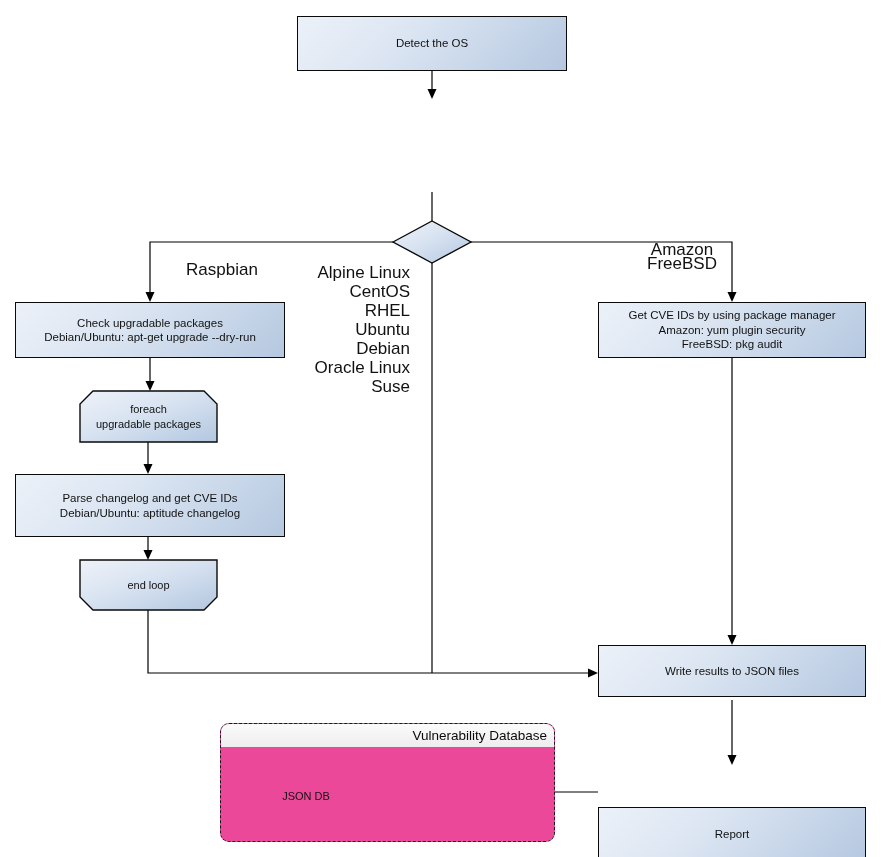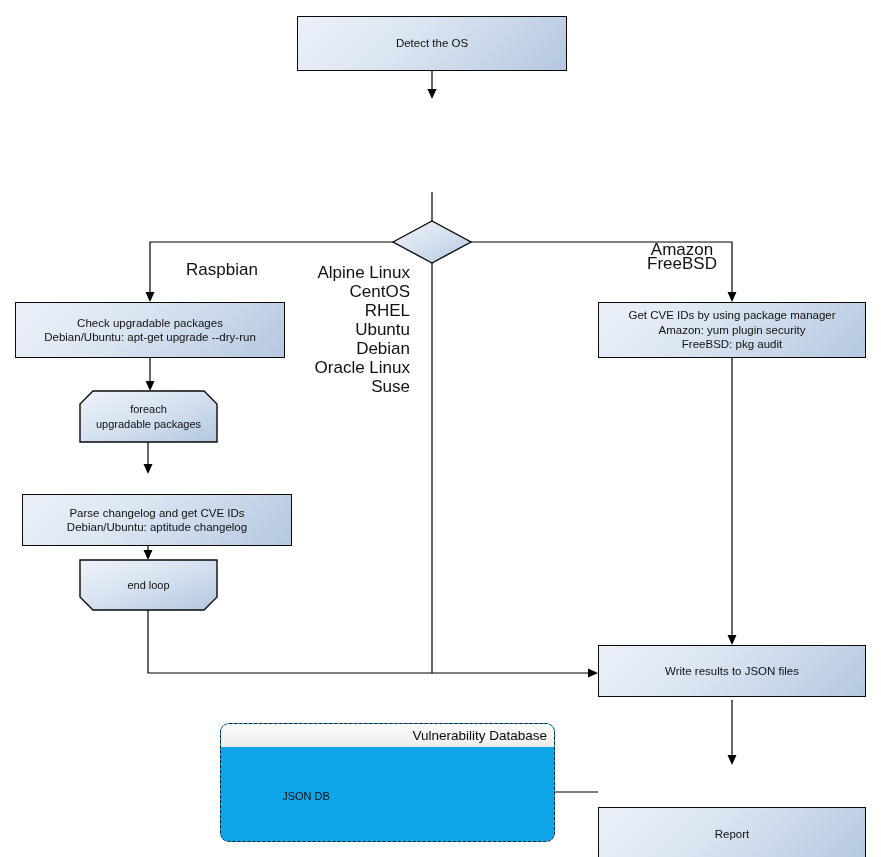--- a/index.html
+++ b/index.html
@@ -19,21 +19,21 @@
   .shape-label{
     position:absolute;display:flex;align-items:center;justify-content:center;
     text-align:center;font-size:11px;line-height:14.5px;white-space:pre-line;
   }
   .edge-label{
     position:absolute;font-size:17px;line-height:14.5px;white-space:pre-line;
   }
   .vdb{
     position:absolute;left:220px;top:723px;width:335px;height:119px;
     box-sizing:border-box;border:1.6px dashed #1a1a1a;border-radius:9px;
-    background:#0ea5e9;
+    background:#ec4899;
   }
   .vdb-title{
     height:23px;line-height:23px;text-align:right;padding-right:7px;
     font-size:13.5px;color:#0a0a0a;
     background:linear-gradient(#fbfbfb,#ededed);
     border-radius:8px 8px 0 0;
   }
 </style>
 </head>
 <body>
@@ -100,21 +100,21 @@
   <div class="vdb">
     <div class="vdb-title">Vulnerability Database</div>
   </div>
 
   <div class="node" style="left:297px;top:16px;width:270px;height:55px;">Detect the OS</div>
 
 
   <div class="node" style="left:15px;top:302px;width:270px;height:56px;">Check upgradable packages
 Debian/Ubuntu: apt-get upgrade --dry-run</div>
 
-  <div class="node" style="left:22px;top:474px;width:270px;height:52px;margin-top:20px;">Parse changelog and get  CVE IDs
+  <div class="node" style="left:15px;top:474px;width:270px;height:63px;">Parse changelog and get  CVE IDs
 Debian/Ubuntu: aptitude changelog</div>
 
   <div class="node" style="left:598px;top:302px;width:268px;height:56px;">Get CVE IDs by using package manager
 Amazon: yum plugin security
 FreeBSD: pkg audit</div>
 
   <div class="node" style="left:598px;top:645px;width:268px;height:52px;text-align:right;">Write results to JSON files</div>
 
   <div class="node" style="left:598px;top:807px;width:268px;height:55px;">Report</div>
 

